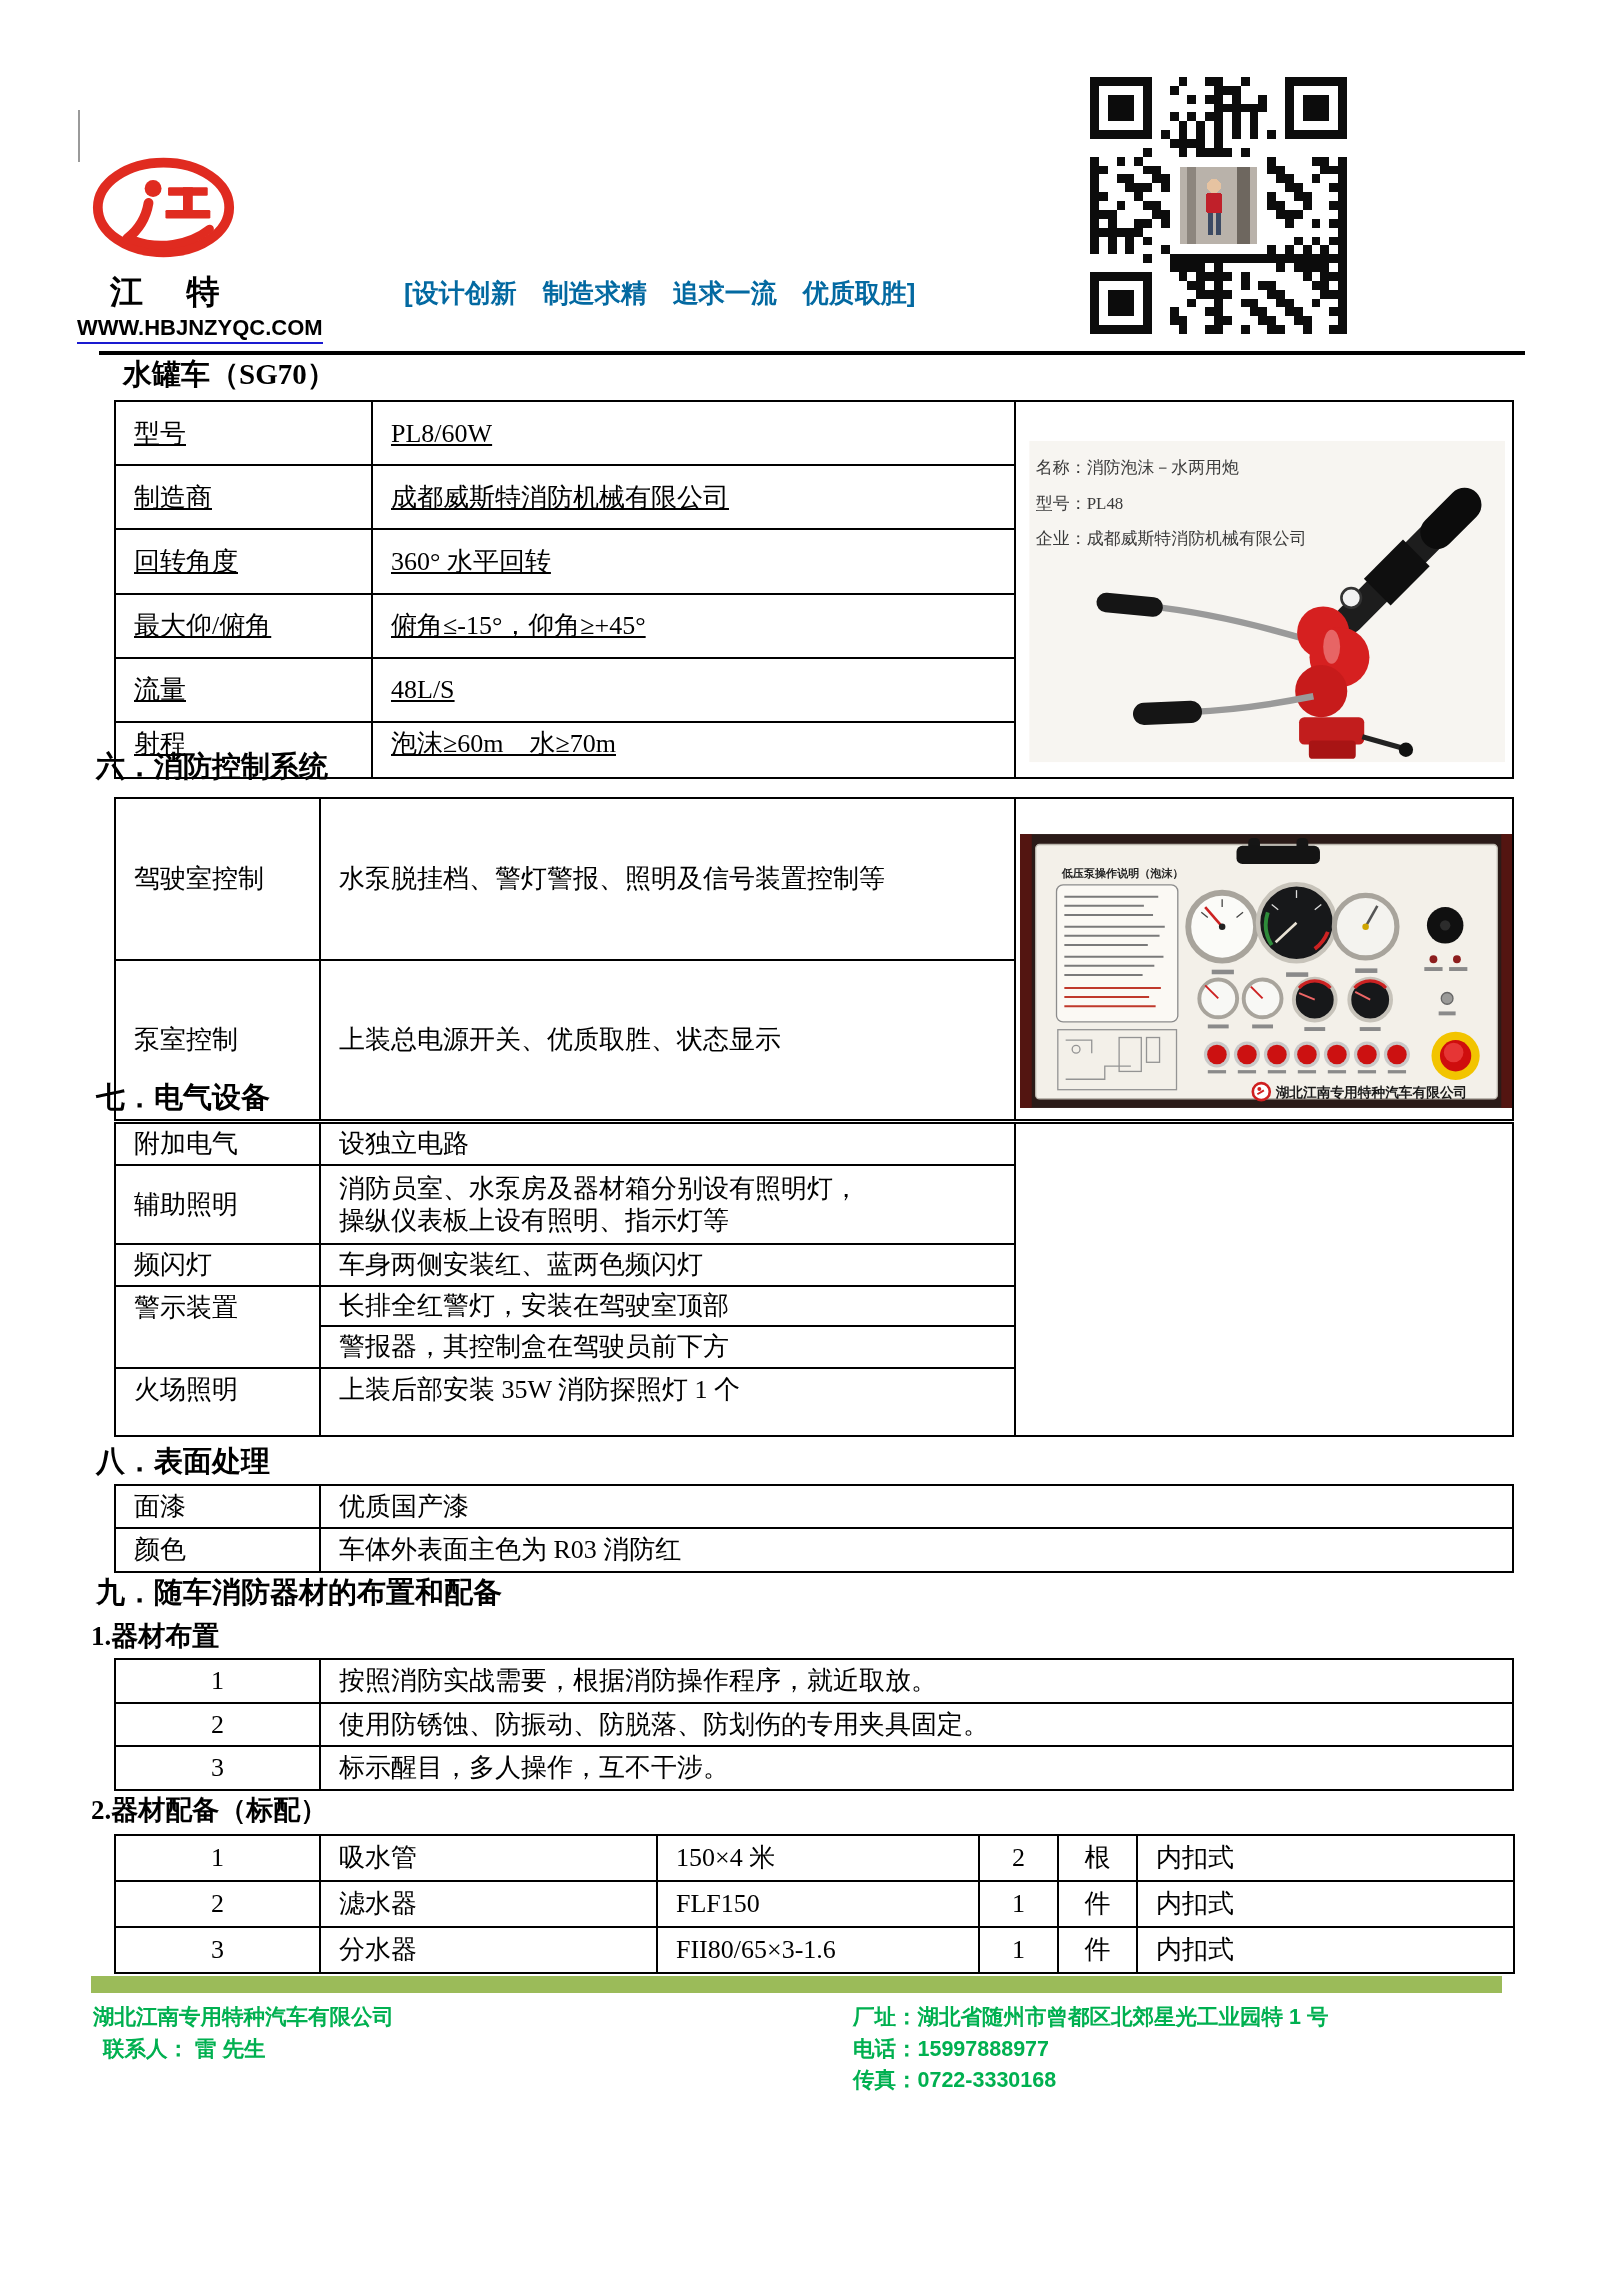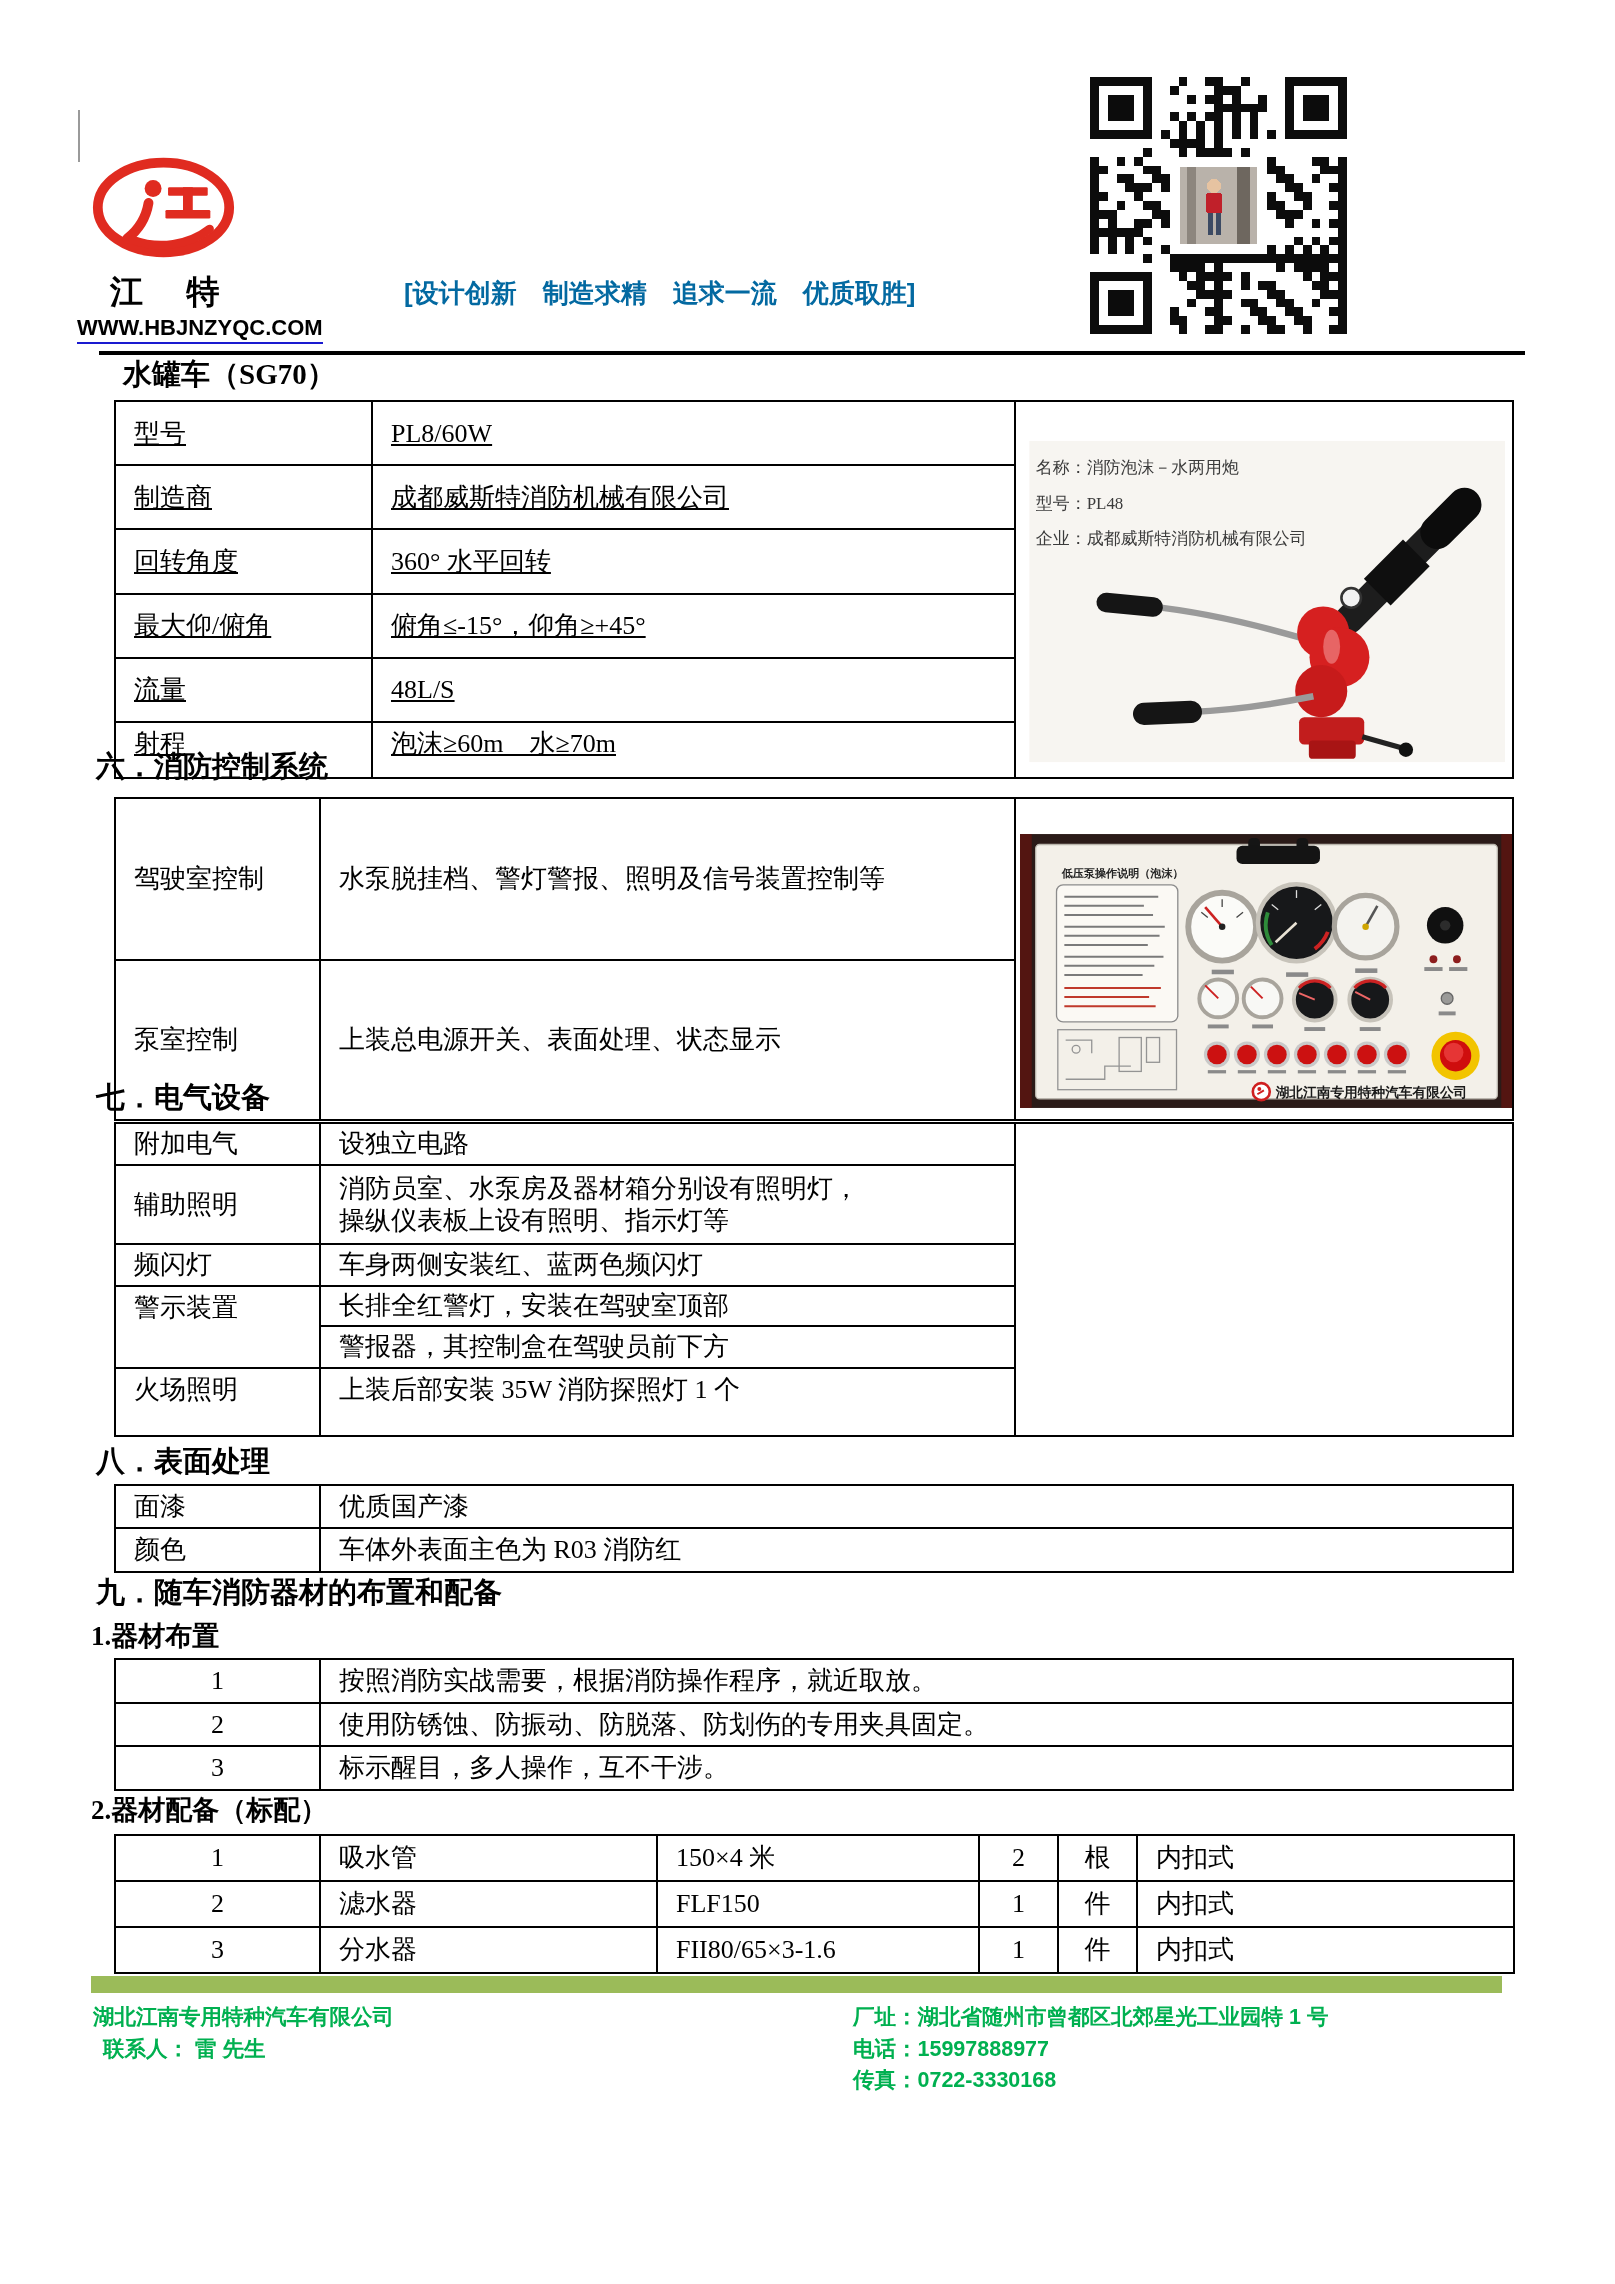--- a/index.html
+++ b/index.html
@@ -521,21 +521,21 @@
             <circle cx="370" cy="395" r="13" fill="#fff" stroke="#cf1f1f" stroke-width="4"></circle>
             <circle cx="367" cy="391" r="3" fill="#cf1f1f"></circle>
             <path d="M364,399 l10,-6" stroke="#cf1f1f" stroke-width="3"></path>
             <text x="392" y="403" font-size="21" font-weight="bold" fill="#1a1a1a">湖北江南专用特种汽车有限公司</text>
           </g>
         </svg>
       </td>
     </tr>
     <tr style="height:137px">
       <td>泵室控制</td>
-      <td>上装总电源开关、表面处理、状态显示</td>
+      <td>上装总电源开关、优质取胜、状态显示</td>
     </tr>
   </tbody>
     </table>
 
   <div class="h1" style="left:96px;top:1082px;">七．电气设备</div>
 
   <table class="spec" style="left:114px;top:1122px;width:1398px;">
     <colgroup>
         <col style="width:205px">
         <col style="width:695px">

